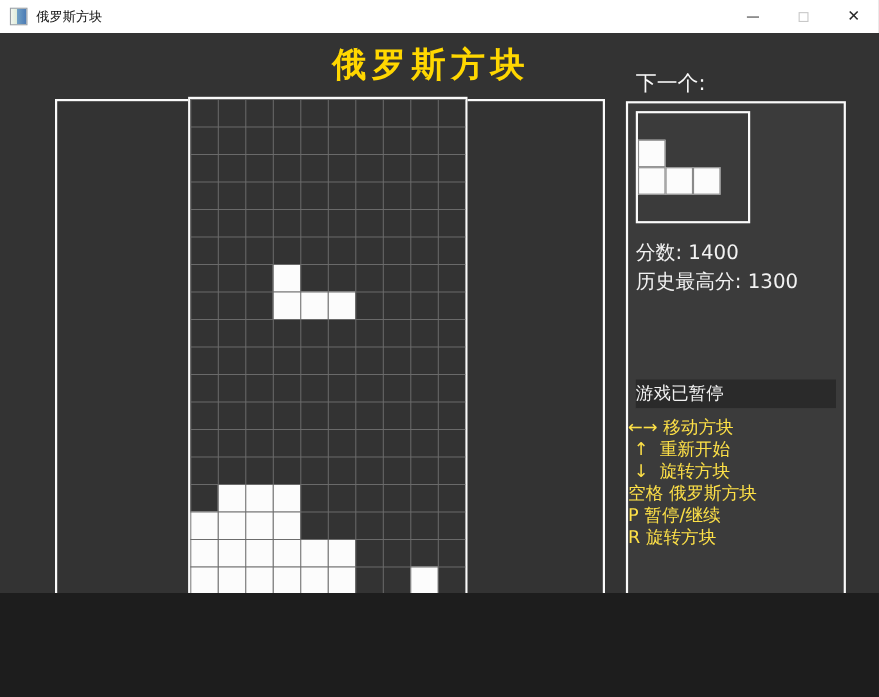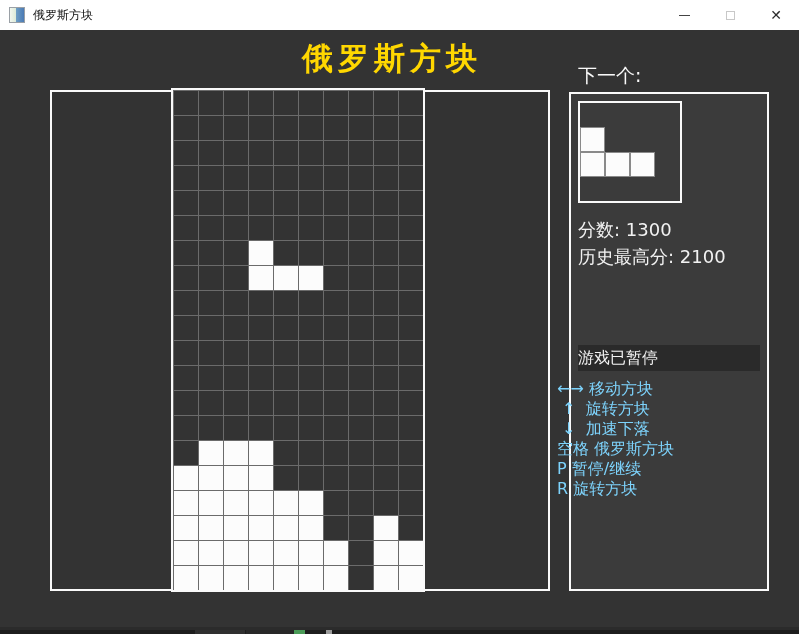--- a/index.html
+++ b/index.html
@@ -1,16 +1,16 @@
 <!DOCTYPE html>
 <html><head>
 <meta charset="utf-8">
 <style>
   html,body{margin:0;padding:0;background:#1d1d1d;}
-  .screen{position:relative;width:799px;height:634px;overflow:hidden;
+  .screen{position:relative;width:799px;height:539px;overflow:hidden;
           font-family:"DejaVu Sans",sans-serif;background:#333333;}
 
   
   .titlebar{position:absolute;left:0;top:0;width:799px;height:30px;background:#ffffff;}
   .app-icon{position:absolute;left:9px;top:7px;width:16px;height:16px;box-sizing:border-box;
             border:1px solid #9aa0a6;
             background:linear-gradient(90deg,#f2f7ef 0%,#dcead8 42%,#6f9fc4 42%,#4a7ab5 100%);}
   .title-text{position:absolute;left:33px;top:0;height:30px;line-height:30px;
               font-size:12px;color:#111;}
   .winbtn{position:absolute;top:0;width:46px;height:30px;display:flex;
@@ -50,21 +50,21 @@
   .pcell{position:absolute;width:25px;height:25px;background:#fcfcfc;
          box-sizing:border-box;border:1px solid #8a8a8a;}
 
   .stats{position:absolute;left:578px;top:191px;color:#f2f2f2;}
   .stat-line{font-size:18px;line-height:18px;margin-bottom:9px;white-space:pre;}
 
   .status-box{position:absolute;left:578px;top:315px;width:182px;height:26px;
               background:#2a2a2a;color:#f2f2f2;font-size:16px;line-height:26px;
               padding-left:0;box-sizing:border-box;}
 
-  .controls{position:absolute;left:557px;top:349px;color:#7dd3fc;}
+  .controls{position:absolute;left:571px;top:349px;color:#fde047;}
   .control-line{font-size:16px;line-height:20px;white-space:pre;}
 
   
   .window-bottom-edge{position:absolute;left:0;top:627px;width:799px;height:3px;background:#2b2b2b;}
   .taskbar{position:absolute;left:0;top:630px;width:799px;height:4px;background:#1d1d1d;}
   .task-item{position:absolute;top:0;height:4px;}
 </style>
 </head>
 <body>
 
@@ -145,32 +145,32 @@
     <div class="preview-box">
       <div id="preview-cells">
           <div class="pcell" style="left: 0px; top: 24px; background: rgb(252, 252, 252);"></div>
           <div class="pcell" style="left: 0px; top: 49px; background: rgb(252, 252, 252);"></div>
           <div class="pcell" style="left: 25px; top: 49px; background: rgb(252, 252, 252);"></div>
           <div class="pcell" style="left: 50px; top: 49px; background: rgb(252, 252, 252);"></div>
         </div>
     </div>
 
     <div class="stats" id="stats">
-        <div class="stat-line">分数: 1300</div>
-        <div class="stat-line">历史最高分: 2100</div>
+        <div class="stat-line">分数: 1400</div>
+        <div class="stat-line">历史最高分: 1300</div>
       </div>
 
     <div class="status-box">
       <span>游戏已暂停</span>
     </div>
 
     <div class="controls" id="controls">
         <div class="control-line">←→ 移动方块</div>
-        <div class="control-line"> ↑  旋转方块</div>
-        <div class="control-line"> ↓  加速下落</div>
+        <div class="control-line"> ↑  重新开始</div>
+        <div class="control-line"> ↓  旋转方块</div>
         <div class="control-line">空格 俄罗斯方块</div>
         <div class="control-line">P 暂停/继续</div>
         <div class="control-line">R 旋转方块</div>
       </div>
 
   </div>
 
   <div class="window-bottom-edge"></div>
   <div class="taskbar" id="taskbar">
       <div class="task-item" style="left: 195px; width: 50px; background: rgb(47, 47, 47);"></div>

